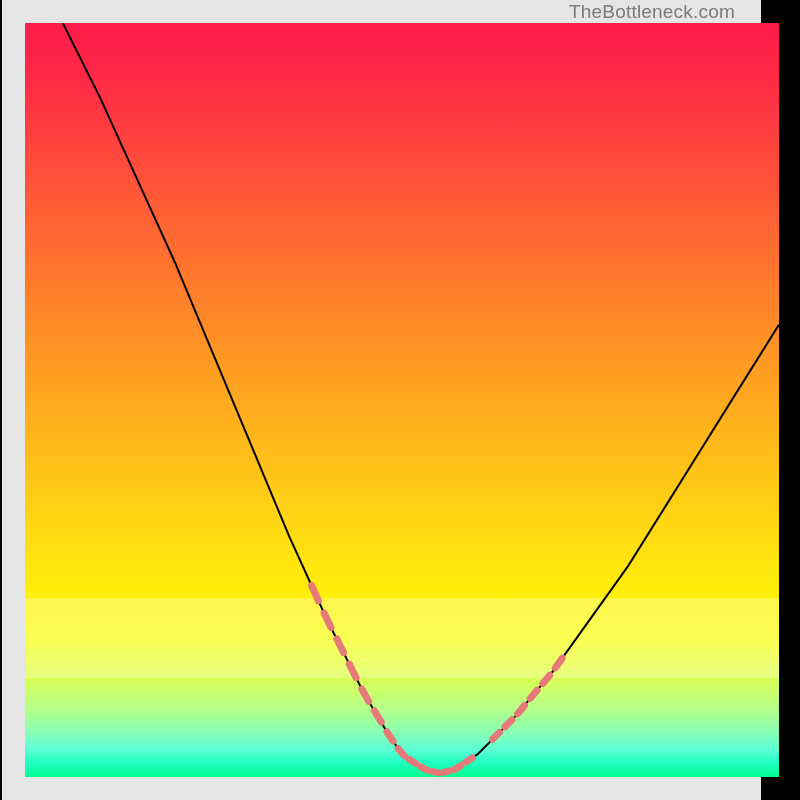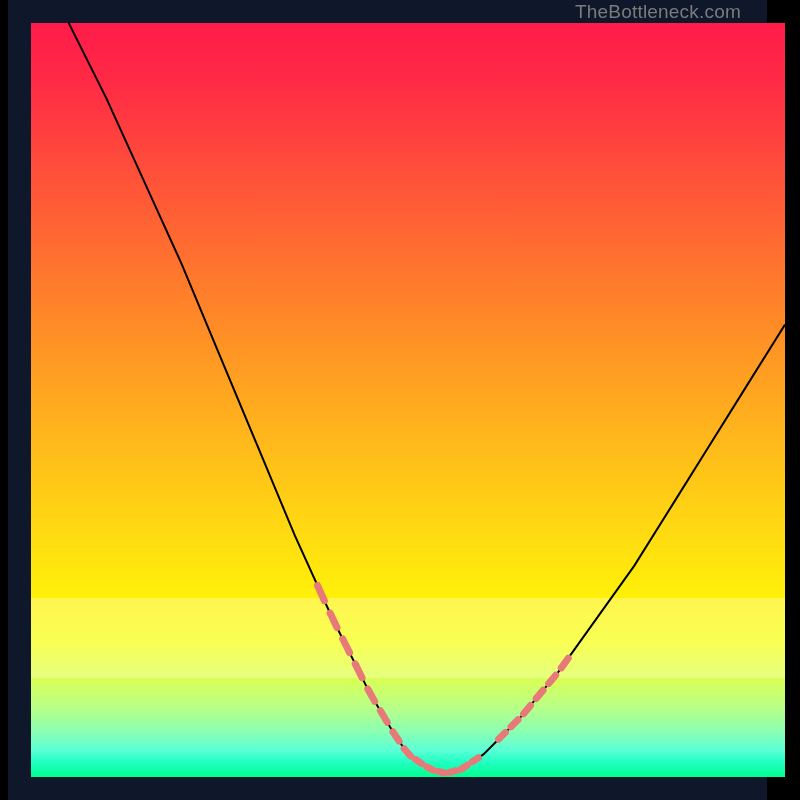--- a/index.html
+++ b/index.html
@@ -5,25 +5,25 @@
   html, body {
     margin: 0;
     padding: 0;
     width: 800px;
     height: 800px;
     background: #000;
     overflow: hidden;
   }
   .frame {
     position: absolute;
-    left: 8px;
+    left: 2px;
     top: 0;
     width: 759px;
     height: 800px;
-    background: #0f172a;
+    background: #e5e5e5;
   }
   .plot {
     position: absolute;
     left: 23px;
     top: 23px;
     width: 754px;
     height: 754px;
     overflow: hidden;
   }
   .gradient {

